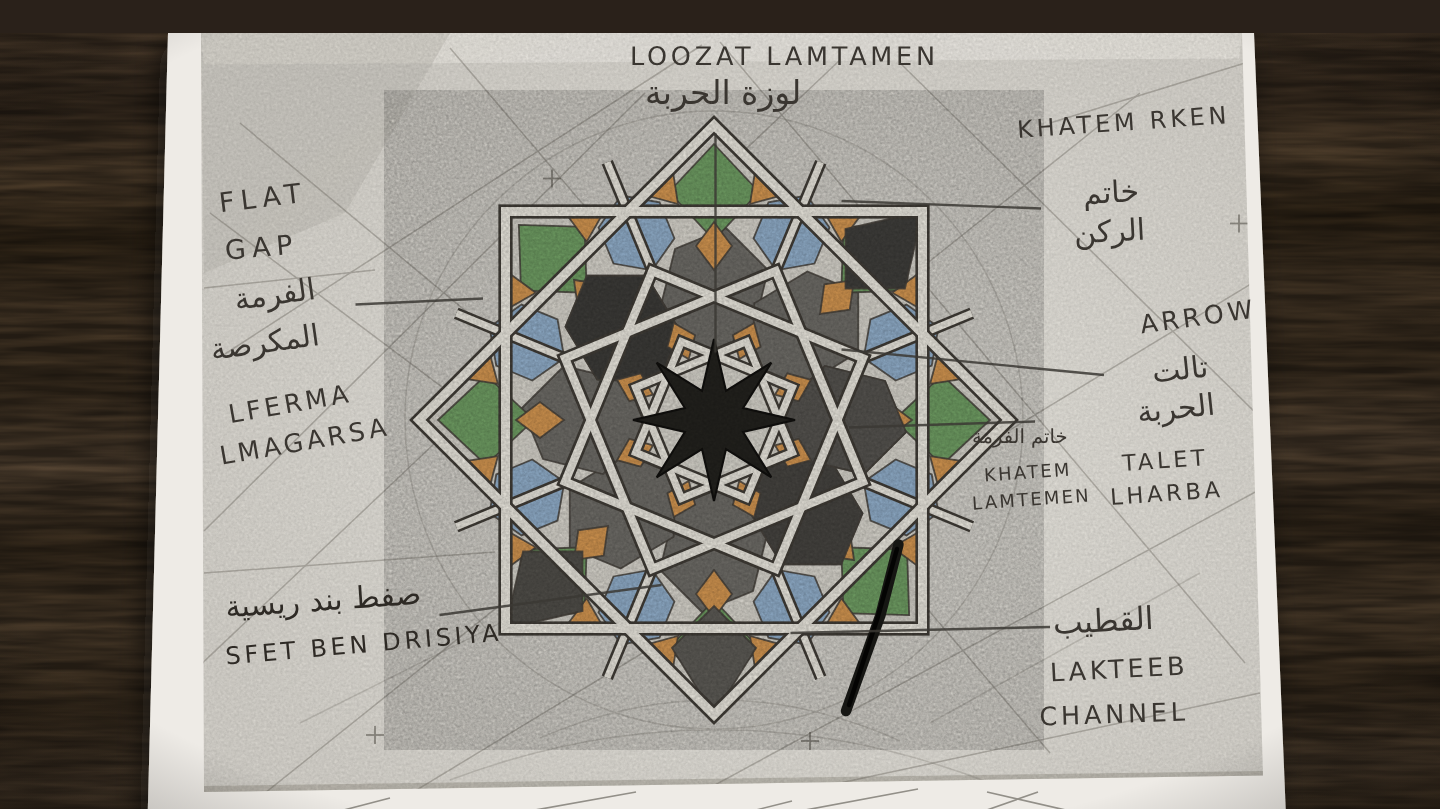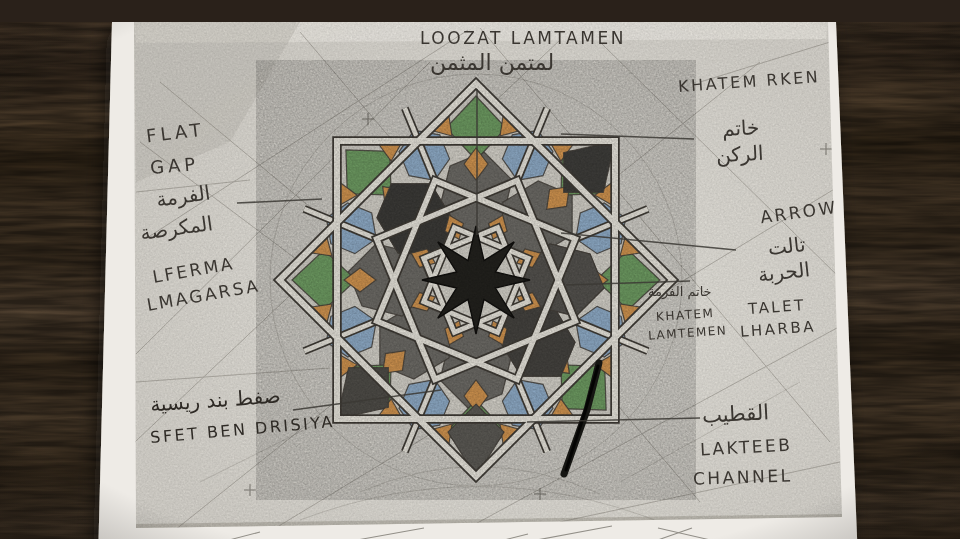--- a/index.html
+++ b/index.html
@@ -233,21 +233,21 @@
     <line class="leader" x1="566" y1="263" x2="690" y2="259"></line>
     <line class="leader" x1="293" y1="388" x2="441" y2="368"></line>
     <line class="leader" x1="527" y1="400" x2="700" y2="396"></line>
   </g>
 
   <rect x="0" y="0" width="960" height="539" fill="url(#vig)"></rect>
 </svg>
 
 <div class="labels">
   <div class="lbl en" style="left:420px;top:6px;font-size:17px;">LOOZAT LAMTAMEN</div>
-  <div class="lbl ar" style="left:430px;top:28px;font-size:22px;">لمتمن المثمن</div>
+  <div class="lbl ar" style="left:430px;top:28px;font-size:22px;">لوزة الحربة</div>
 
   <div class="lbl en" style="left:678px;top:50px;transform:rotate(-4deg);">KHATEM RKEN</div>
   <div class="lbl ar" style="left:722px;top:94px;transform:rotate(-3deg);">خاتم</div>
   <div class="lbl ar" style="left:716px;top:120px;transform:rotate(-3deg);">الركن</div>
 
   <div class="lbl en" style="left:146px;top:100px;font-size:18px;letter-spacing:4px;transform:rotate(-7deg);">FLAT</div>
   <div class="lbl en" style="left:150px;top:133px;font-size:18px;letter-spacing:4px;transform:rotate(-5deg);">GAP</div>
   <div class="lbl ar" style="left:156px;top:162px;transform:rotate(-8deg);">الفرمة</div>
   <div class="lbl ar" style="left:140px;top:194px;transform:rotate(-8deg);">المكرصة</div>
 

